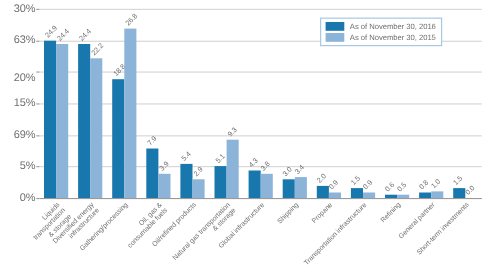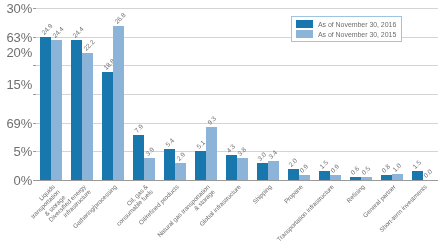--- a/index.html
+++ b/index.html
@@ -35,21 +35,21 @@
   }
   .gridline.baseline { background: #9a9a9a; }
   .y-axis {
     position: absolute;
     left: 0; top: 8px;
     width: 36px; height: 172px;
   }
   .y-label {
     position: absolute;
     right: 4px;
-    font-size: 13px;
+    font-size: 10px;
     color: #6f6f6f;
     transform: translateY(-50%);
     white-space: nowrap;
     letter-spacing: -0.2px;
   }
   .y-tickmark {
     position: absolute;
     right: 0;
     width: 3px;
     height: 1px;
@@ -164,23 +164,23 @@
 
 <div id="chart-root">
 
   <div class="y-axis" id="y-axis">
       <div class="y-label" style="top: 172px;">0%</div>
       <div class="y-tickmark" style="top: 172px;"></div>
       <div class="y-label" style="top: 143.333px;">5%</div>
       <div class="y-tickmark" style="top: 143.333px;"></div>
       <div class="y-label" style="top: 114.667px;">69%</div>
       <div class="y-tickmark" style="top: 114.667px;"></div>
-      <div class="y-label" style="top: 76px;">15%</div>
+      <div class="y-label" style="top: 86px;">15%</div>
       <div class="y-tickmark" style="top: 86px;"></div>
-      <div class="y-label" style="top: 44px;">20%</div>
+      <div class="y-label" style="top: 63px;">20%</div>
       <div class="y-tickmark" style="top: 57.3333px;"></div>
       <div class="y-label" style="top: 28.6667px;">63%</div>
       <div class="y-tickmark" style="top: 28.6667px;"></div>
       <div class="y-label" style="top: 0px;">30%</div>
       <div class="y-tickmark" style="top: 0px;"></div>
     </div>
 
   <div class="plot-area" id="plot-area">
       <div class="gridline baseline" style="top: 172px;"></div>
       <div class="gridline" style="top: 143.333px;"></div>

